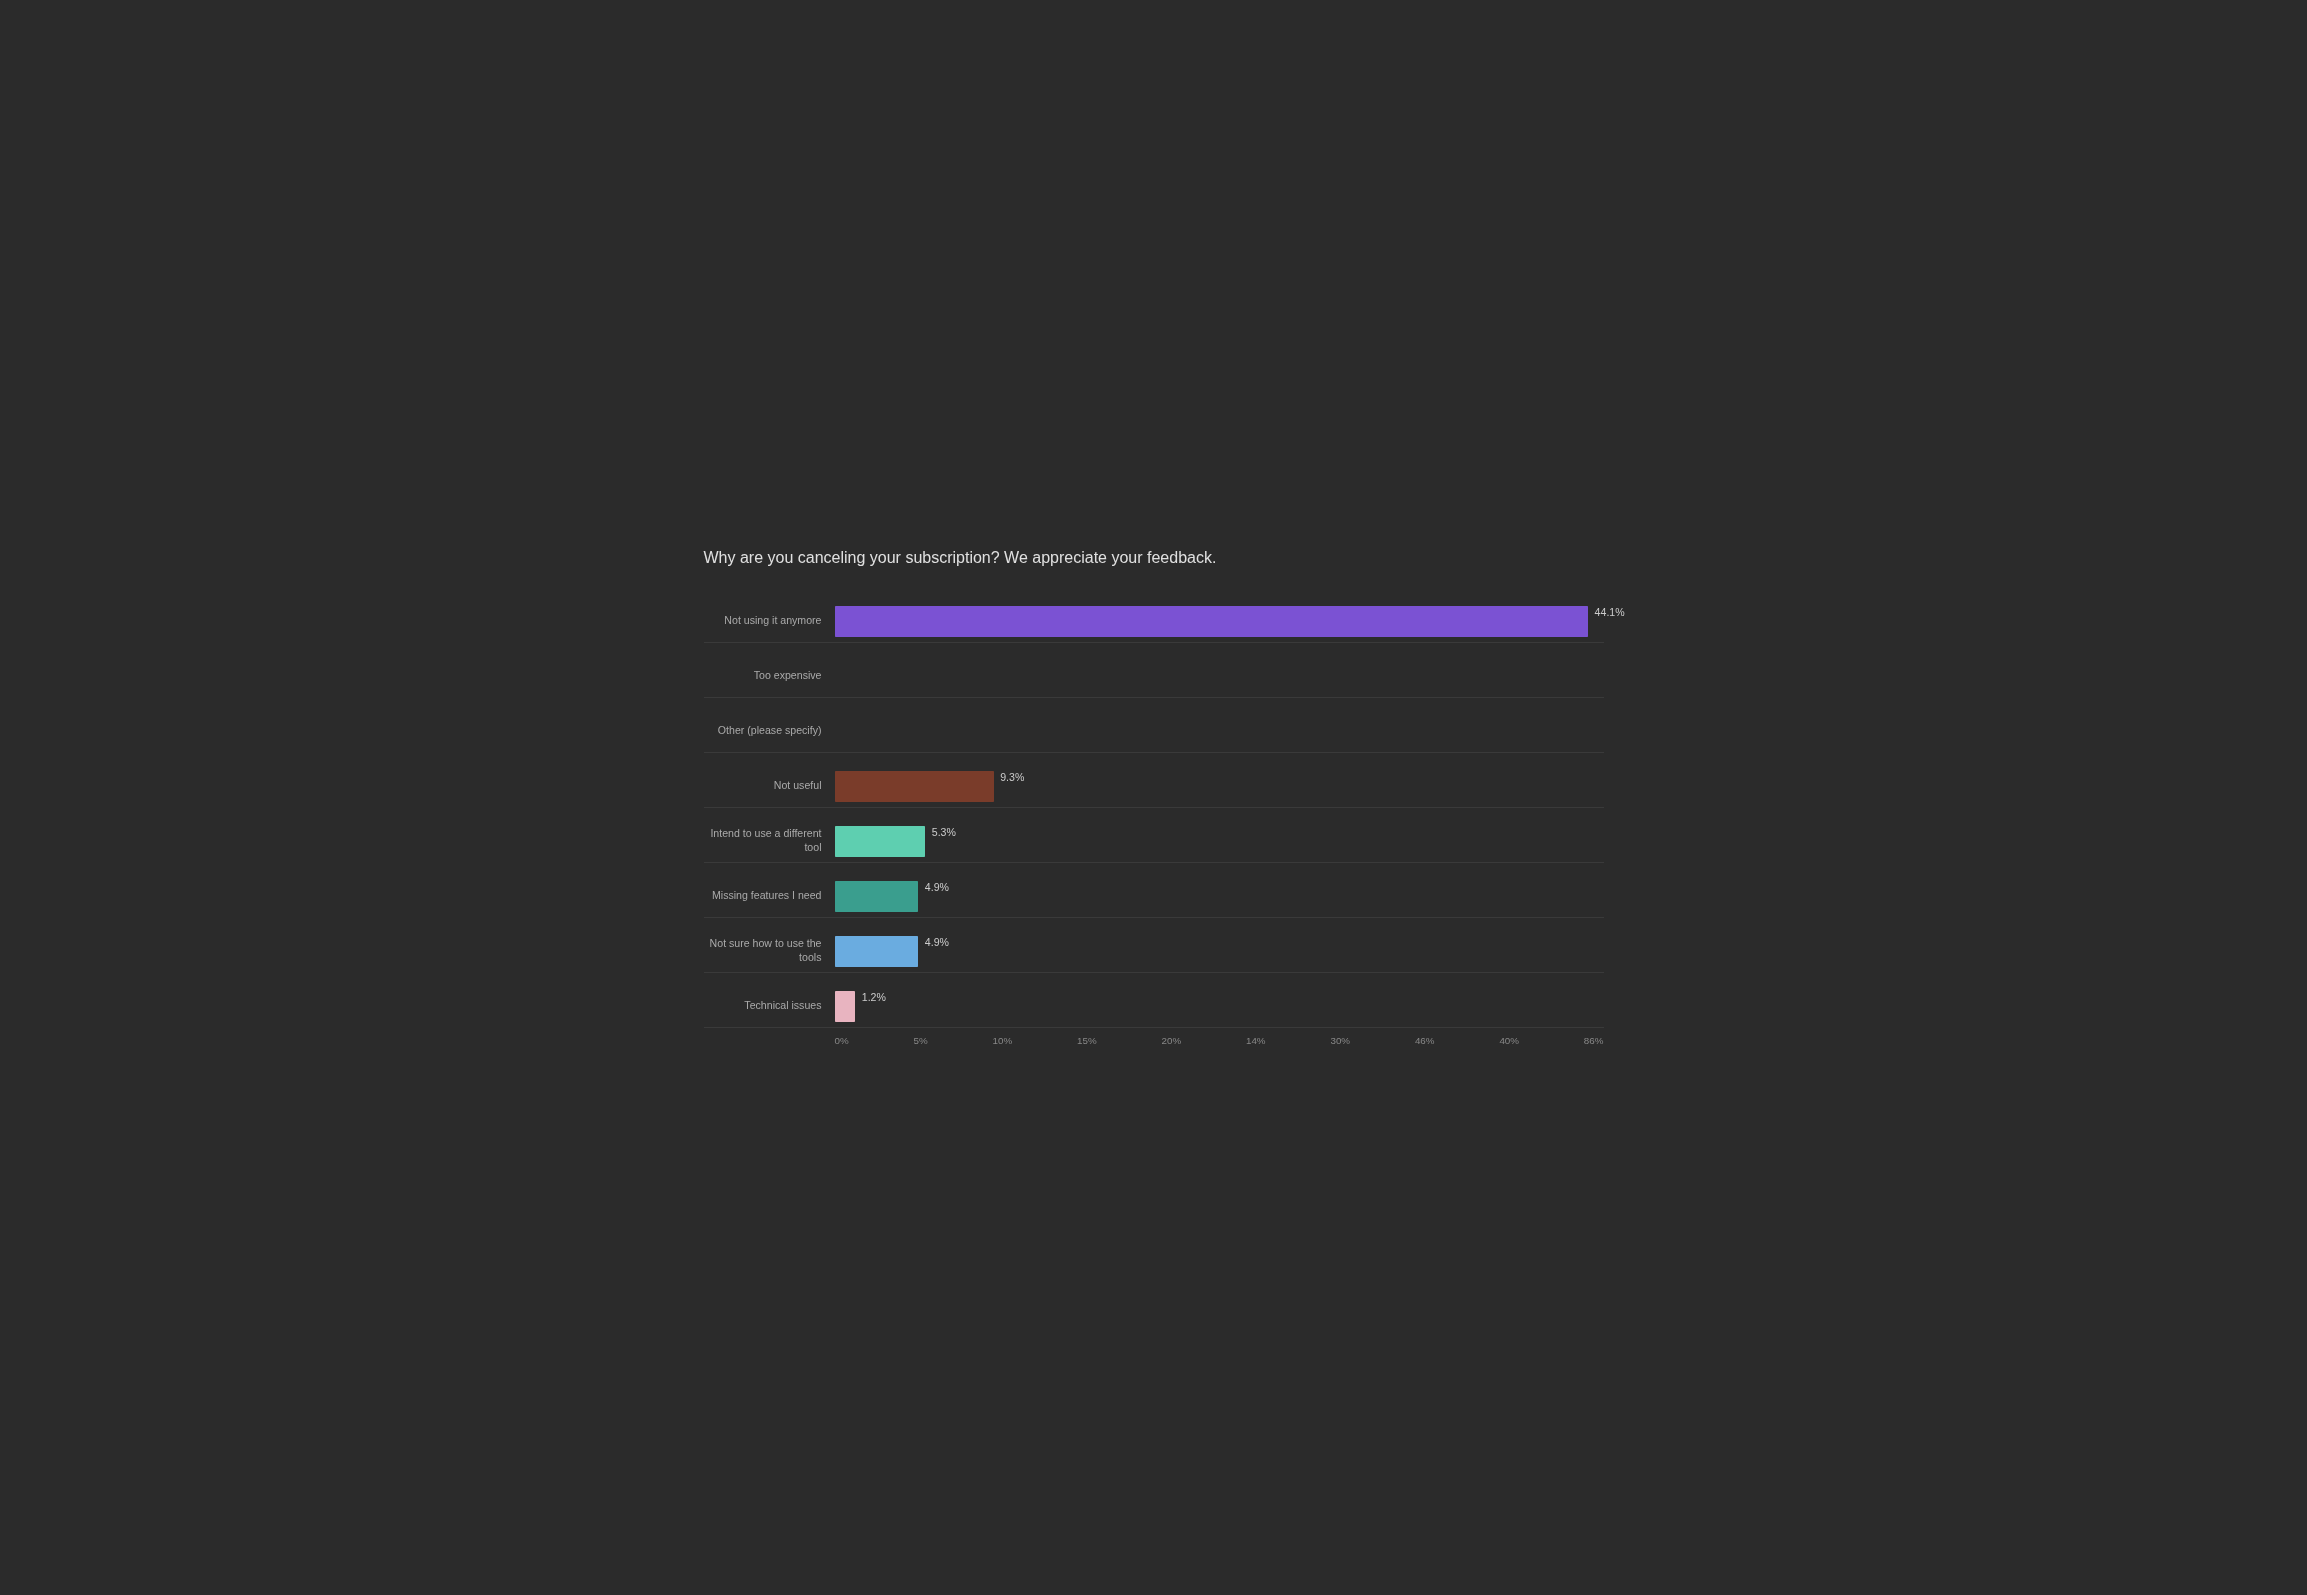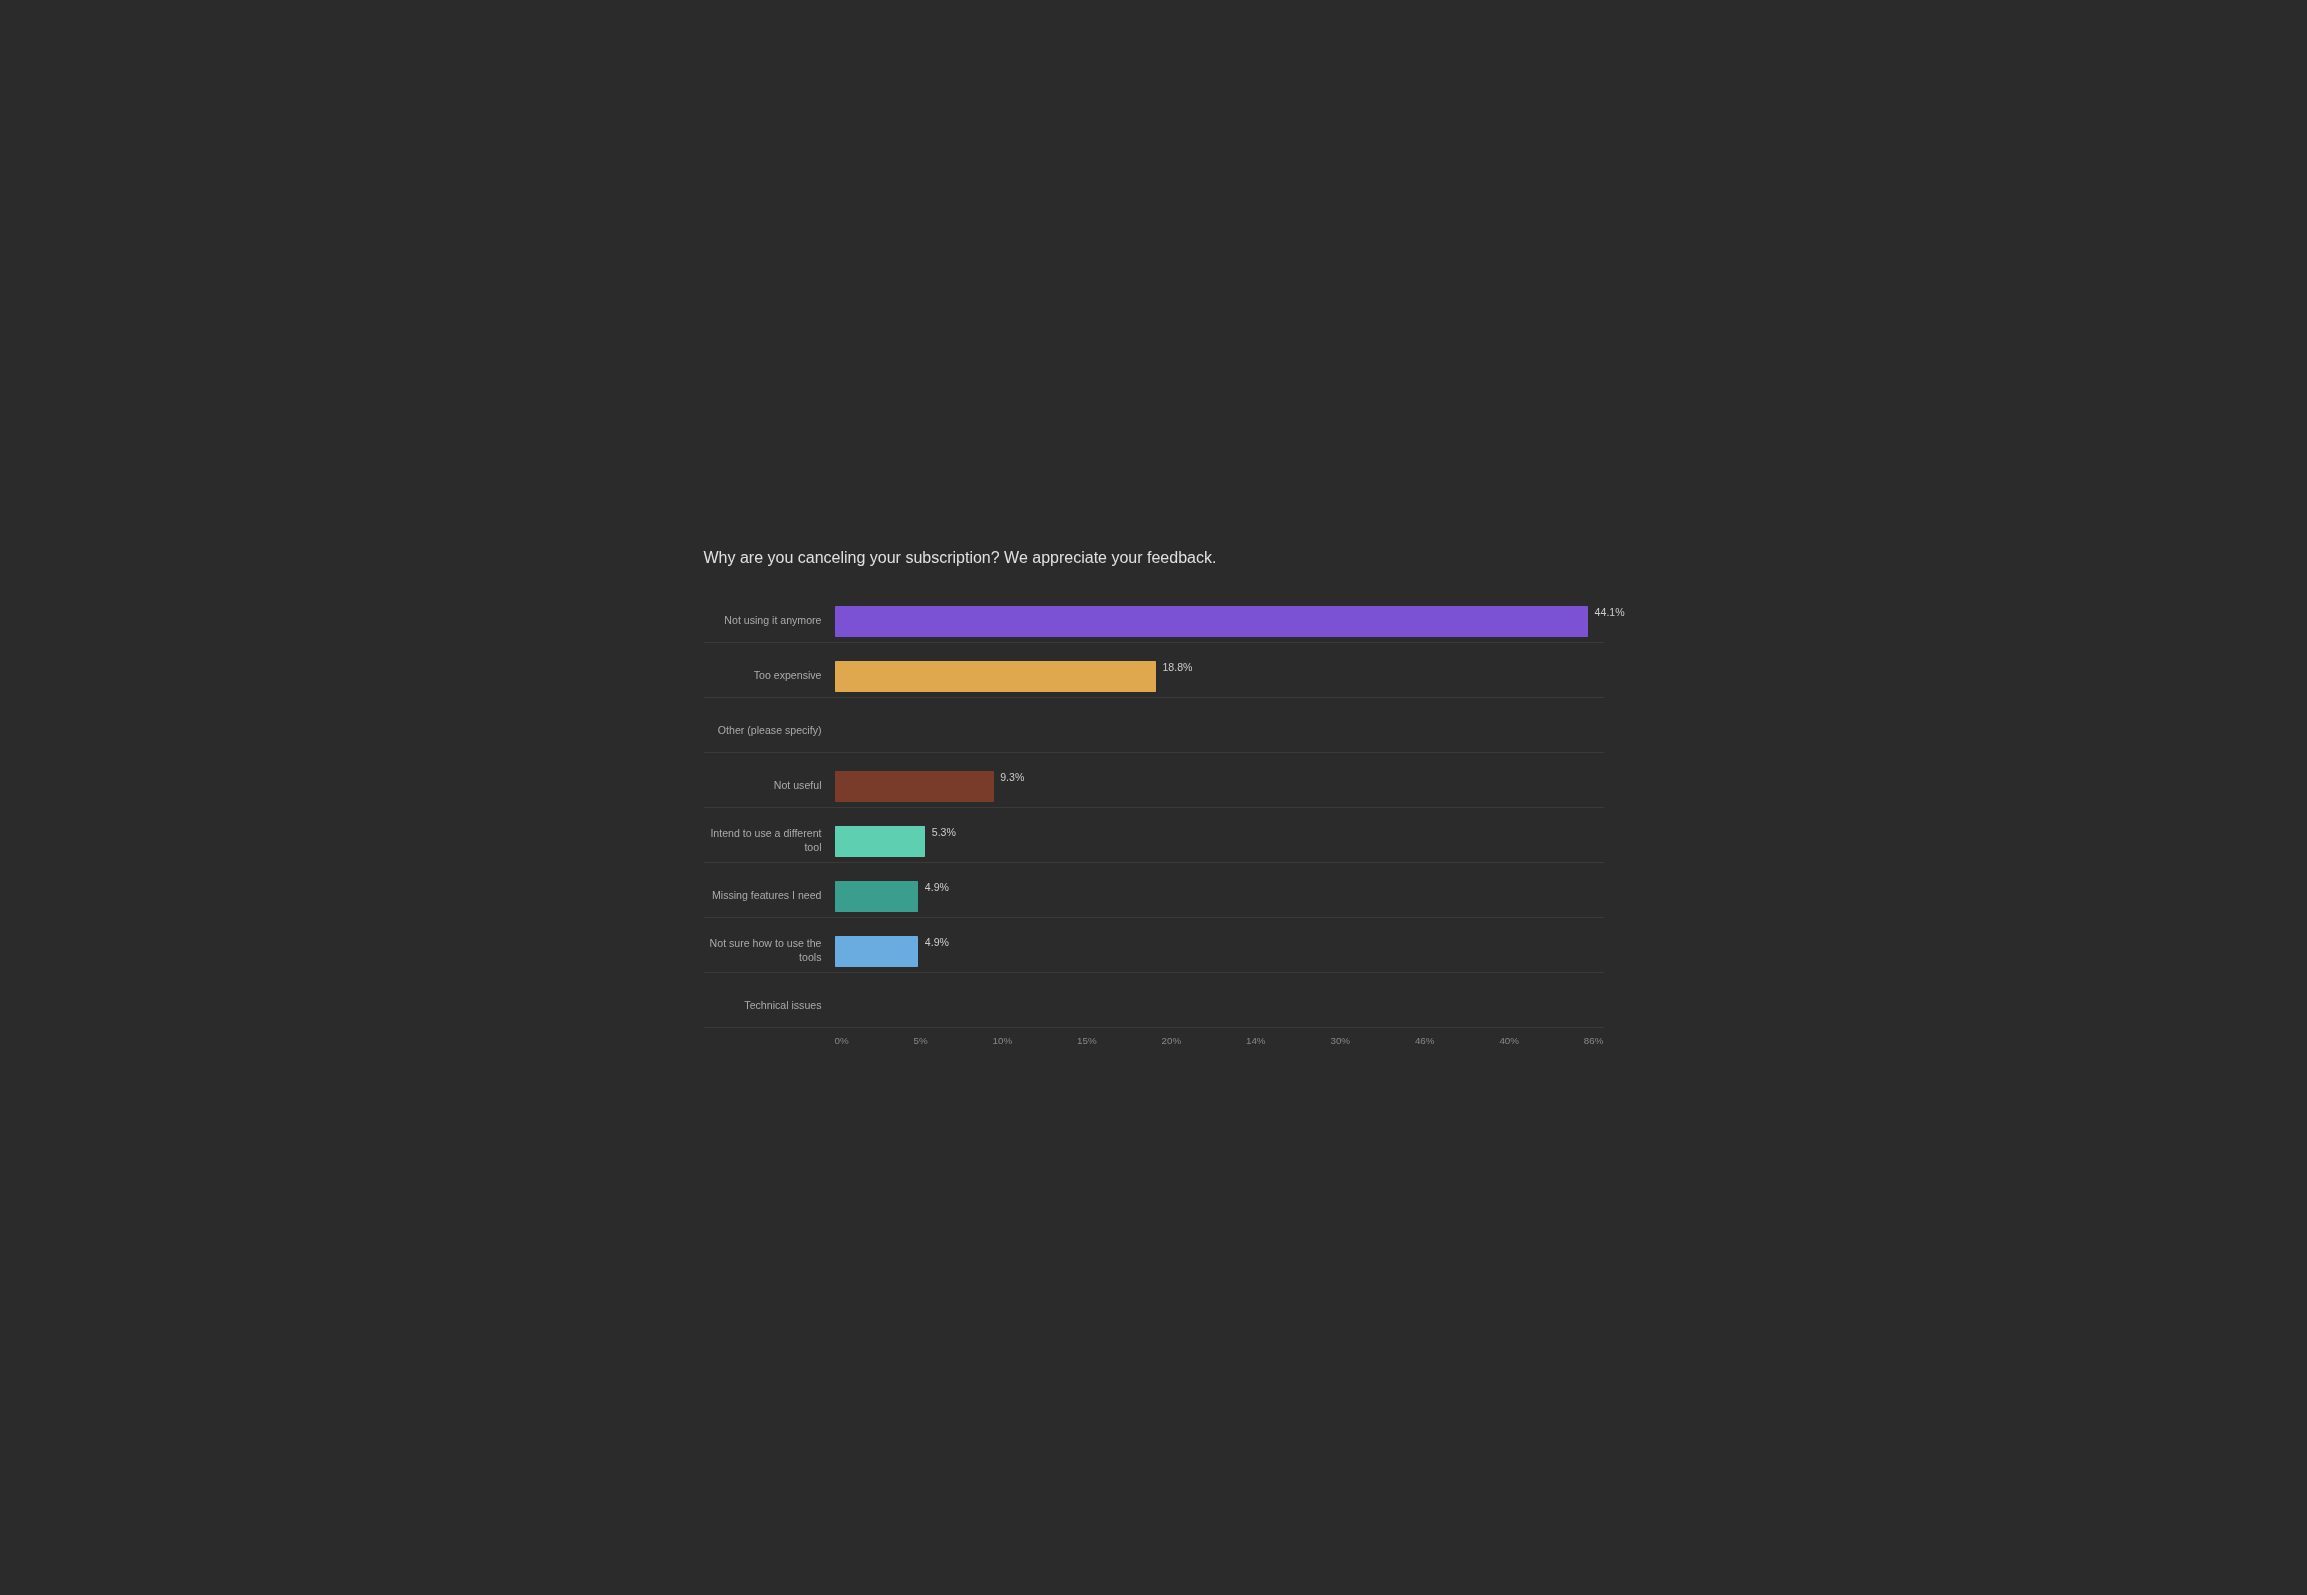--- a/index.html
+++ b/index.html
@@ -99,24 +99,20 @@
   <div class="chart-area" id="chart-area">
   <div class="bar-row">
         <div class="bar-label">Not using it anymore</div>
         <div class="bar-track">
           <div class="bar-fill" style="background-color: rgb(123, 82, 211); width: 98%;"></div>
           <div class="bar-value">44.1%</div>
         </div>
       </div>
       <div class="bar-row">
         <div class="bar-label">Too expensive</div>
-        <div class="bar-track">
-          <div class="bar-fill" style="background-color: rgb(224, 168, 78); width: 41.8%;"></div>
-          <div class="bar-value">18.8%</div>
-        </div>
       </div>
       <div class="bar-row">
         <div class="bar-label">Other (please specify)</div>
       </div>
       <div class="bar-row">
         <div class="bar-label">Not useful</div>
         <div class="bar-track">
           <div class="bar-fill" style="background-color: rgb(122, 60, 42); width: 20.7%;"></div>
           <div class="bar-value">9.3%</div>
         </div>
@@ -137,20 +133,24 @@
       </div>
       <div class="bar-row">
         <div class="bar-label">Not sure how to use the tools</div>
         <div class="bar-track">
           <div class="bar-fill" style="background-color: rgb(106, 172, 224); width: 10.9%;"></div>
           <div class="bar-value">4.9%</div>
         </div>
       </div>
       <div class="bar-row">
         <div class="bar-label">Technical issues</div>
+        <div class="bar-track">
+          <div class="bar-fill" style="background-color: rgb(232, 180, 192); width: 2.7%;"></div>
+          <div class="bar-value">1.2%</div>
+        </div>
       </div>
     </div>
 
   <div class="x-axis" id="x-axis">
     <div class="x-axis-labels" id="x-axis-labels">
     <span class="x-axis-label">0%</span>
         <span class="x-axis-label">5%</span>
         <span class="x-axis-label">10%</span>
         <span class="x-axis-label">15%</span>
         <span class="x-axis-label">20%</span>

